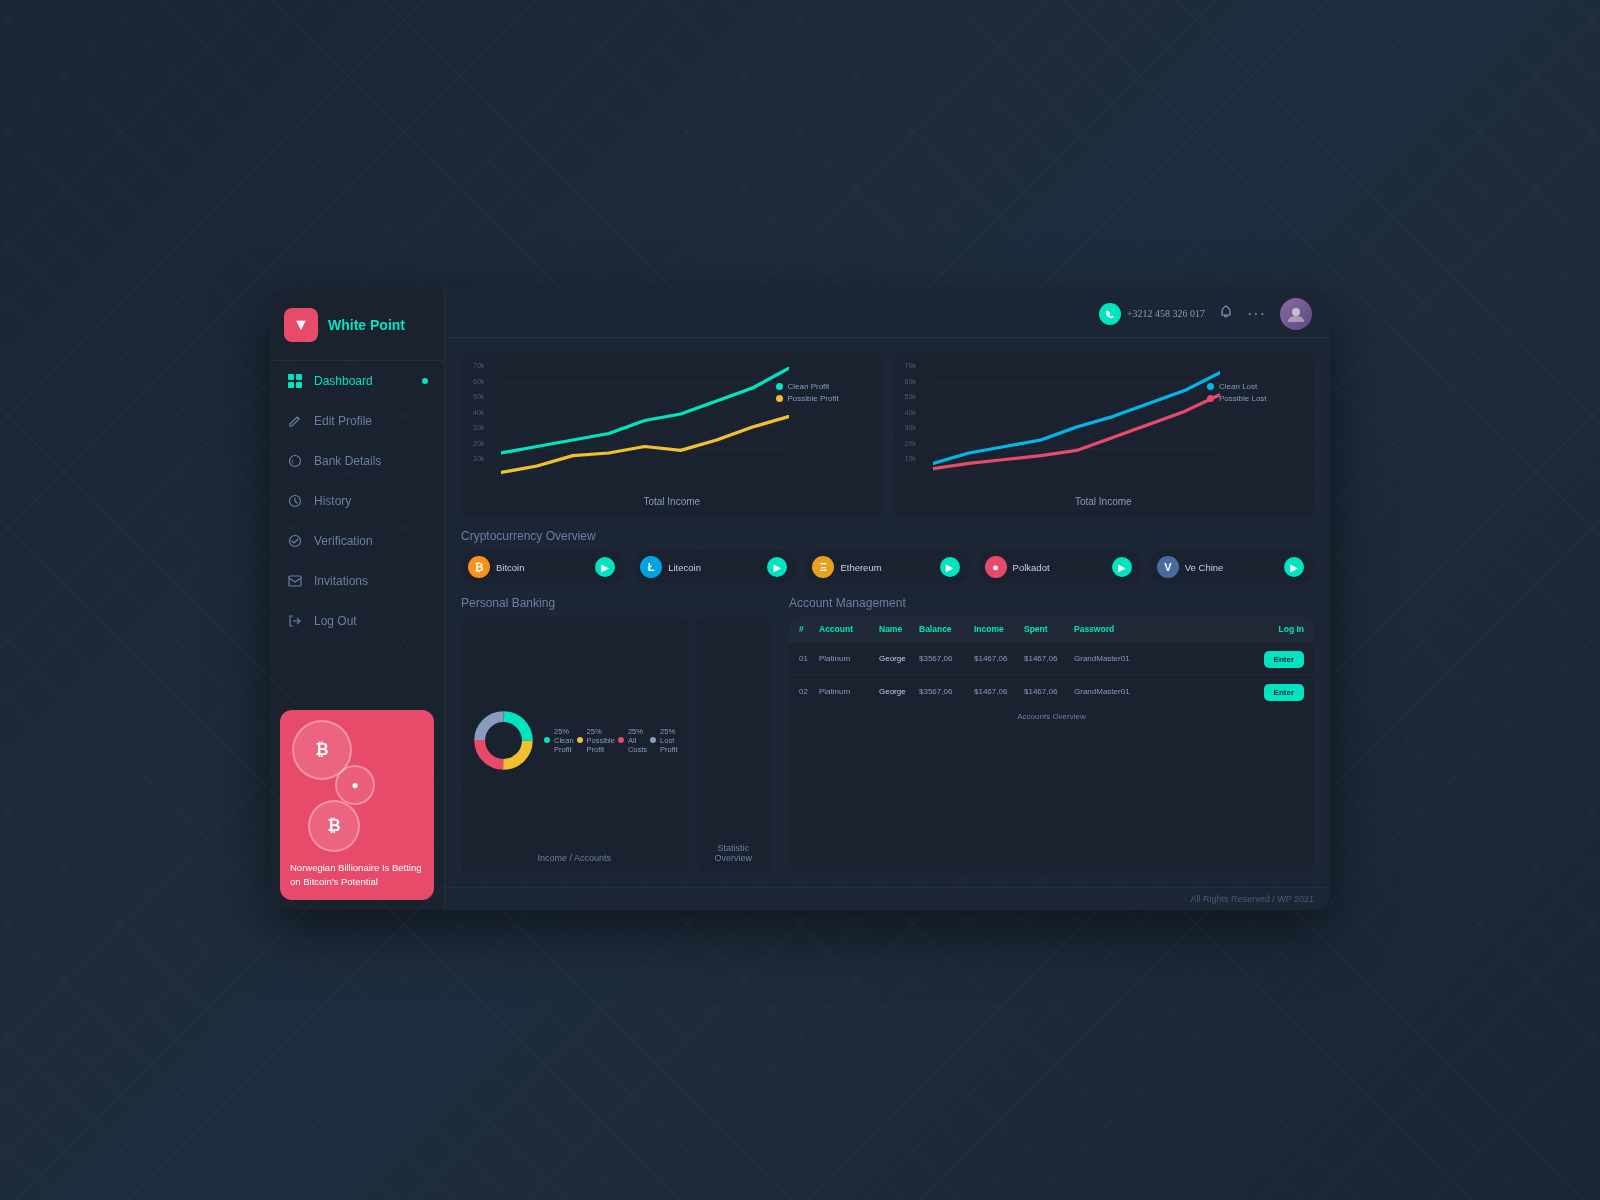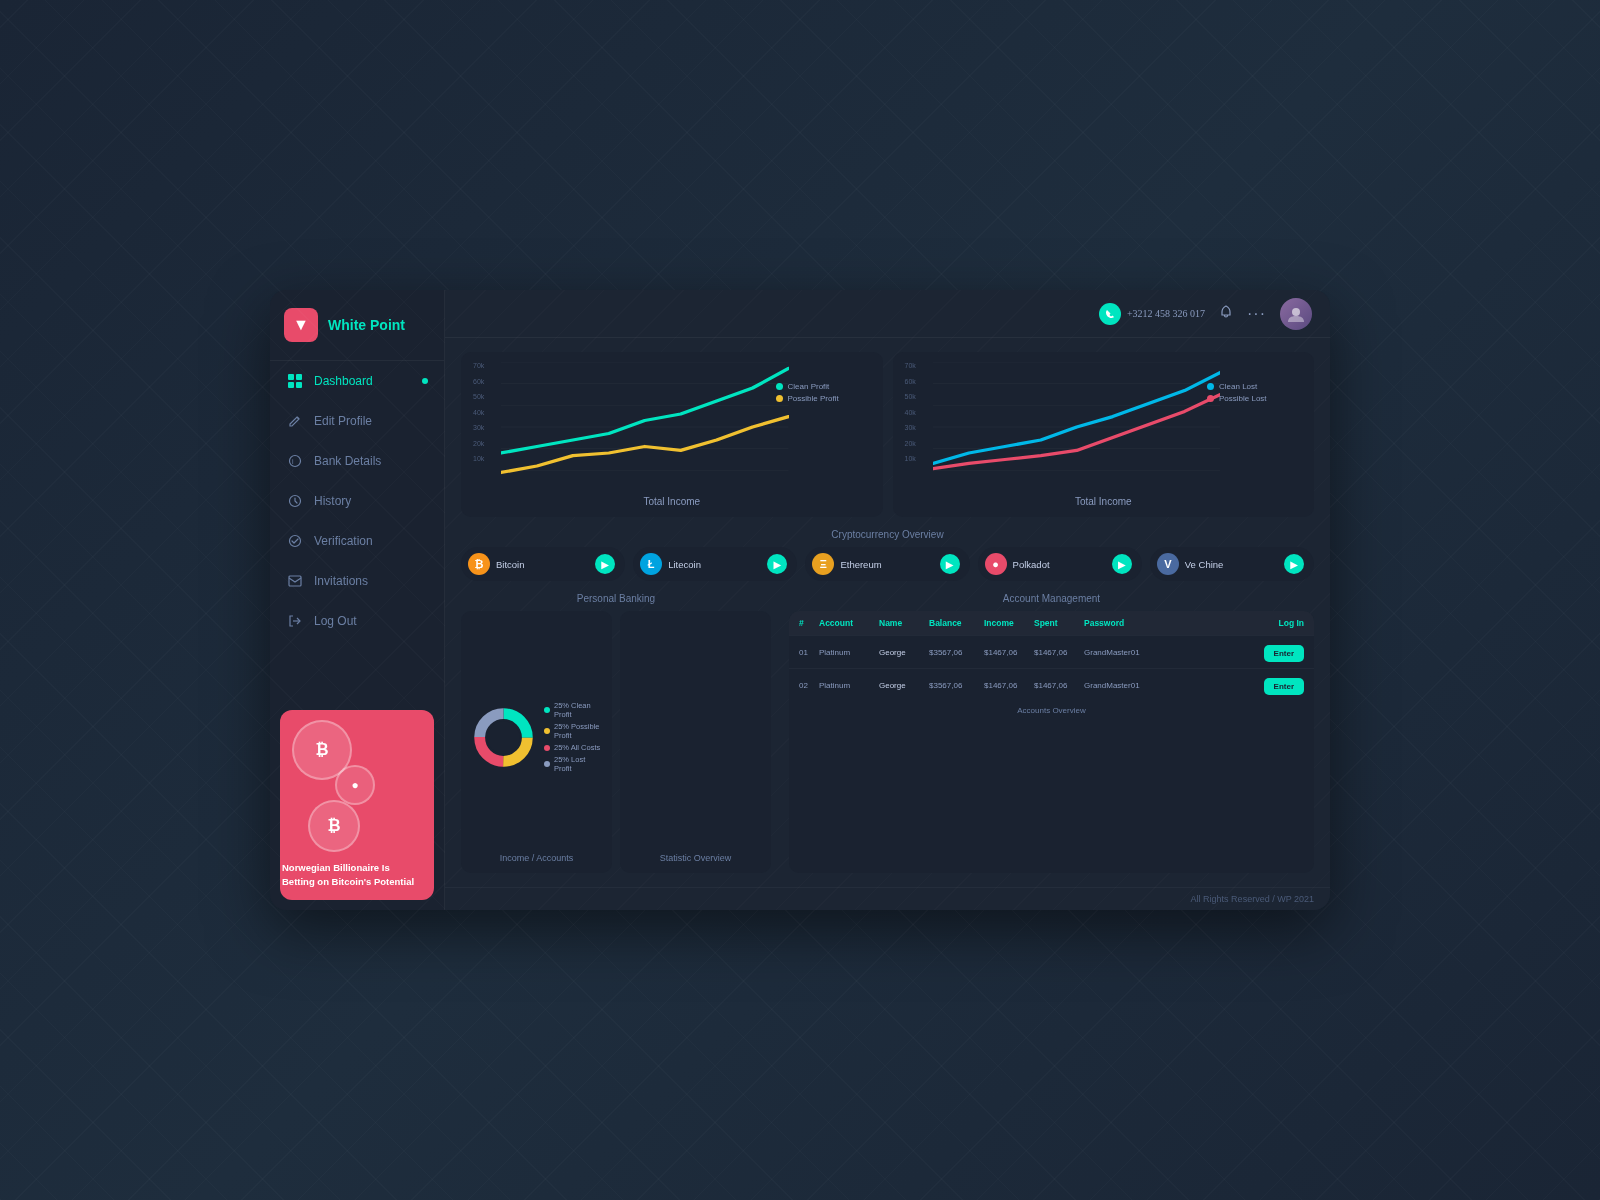--- a/index.html
+++ b/index.html
@@ -122,25 +122,25 @@
       border: 2px solid rgba(255,255,255,0.3);
       display: flex;
       align-items: center;
       justify-content: center;
       color: white;
       font-weight: 700;
     }
     .promo-text {
       position: absolute;
       bottom: 12px;
-      left: 2px;
+      left: 10px;
       right: 10px;
       color: white;
       font-size: 9.5px;
-      font-weight: 700;
+      font-weight: 400;
       line-height: 1.4;
     }
     
     .main {
       flex: 1;
       display: flex;
       flex-direction: column;
       overflow: hidden;
       background: #1c2533;
       position: relative;
@@ -306,23 +306,22 @@
       bottom: 0;
       width: calc(100% - 98px);
       height: 100%;
     }
     
     .crypto-section {
       flex-shrink: 0;
     }
     .section-title {
       color: #6b7fa3;
-      font-size: 10px;
+      font-size: 12px;
       margin-bottom: 7px;
-      text-align: center;
     }
     .crypto-row {
       display: flex;
       gap: 8px;
     }
     .crypto-pill {
       display: flex;
       align-items: center;
       gap: 6px;
       background: #1a2230;
@@ -407,21 +406,21 @@
       gap: 8px;
       flex: 1;
     }
     .donut-svg-wrap {
       width: 65px;
       height: 65px;
       flex-shrink: 0;
     }
     .donut-legend {
       display: flex;
-      flex-direction: column;
+      flex-direction: row;
       gap: 3px;
     }
     .donut-legend-item {
       display: flex;
       align-items: center;
       gap: 4px;
       font-size: 7.5px;
       color: #8a9bbf;
     }
     .donut-dot {
@@ -481,21 +480,21 @@
       color: #1a2230;
       border: none;
       border-radius: 5px;
       padding: 4px 10px;
       font-size: 8px;
       font-weight: 700;
       cursor: pointer;
     }
     .col-hash { width: 20px; }
     .col-account { width: 60px; }
-    .col-name { width: 50px; }
+    .col-name { width: 40px; }
     .col-balance { width: 55px; }
     .col-income { width: 50px; }
     .col-spent { width: 50px; }
     .col-password { width: 85px; }
     .col-login { flex: 1; text-align: right; }
     .accounts-overview {
       text-align: center;
       color: #6b7fa3;
       font-size: 8px;
       padding: 5px;

